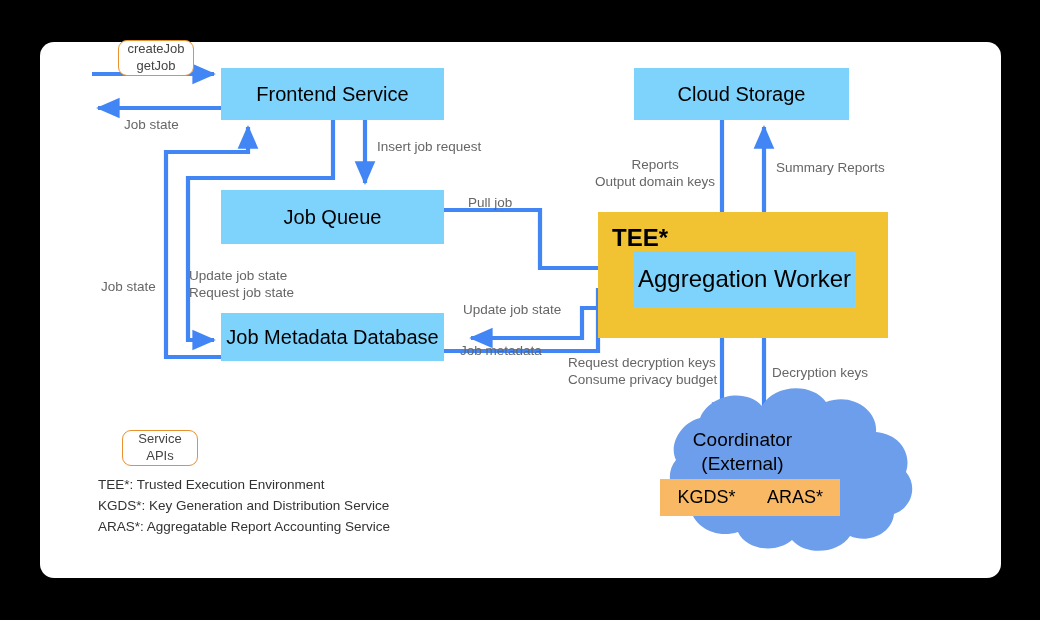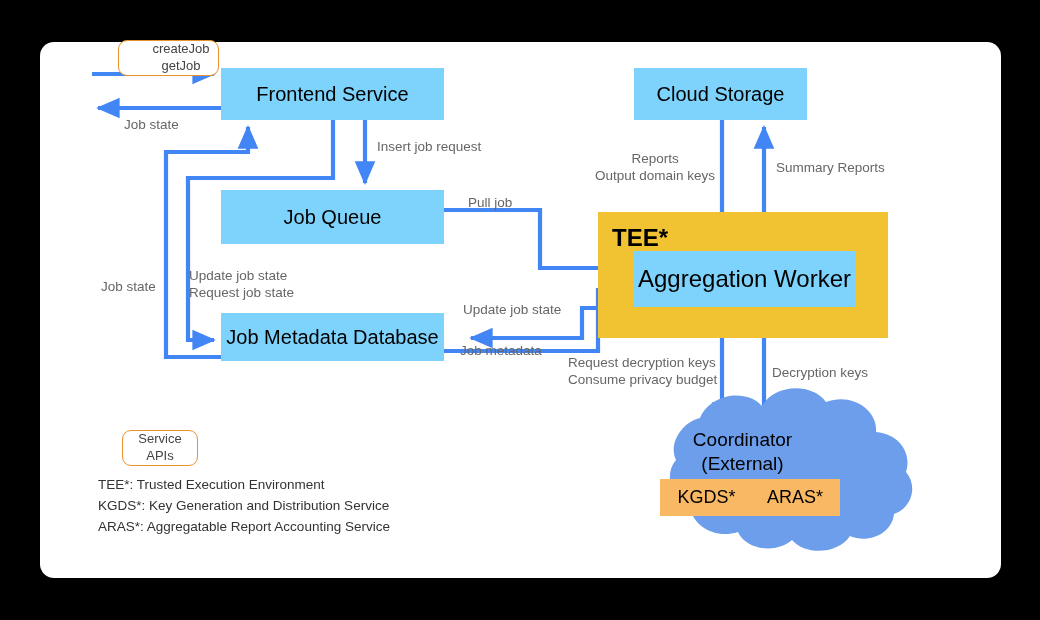--- a/index.html
+++ b/index.html
@@ -10,21 +10,21 @@
   svg#diagram{position:absolute;left:0;top:0;width:1040px;height:620px;}
   .nodebox{position:absolute;display:flex;align-items:center;justify-content:center;
            color:#000;text-align:center;line-height:1.15;}
   .blue{background:#7dd3fc;}
   .orange{background:#f9b864;}
   .tee{background:#f1c232;}
   .t20{font-size:20px;}
   .t19{font-size:24px;}
   .t18{font-size:18px;}
   .lbl{position:absolute;color:#666;font-size:13.5px;line-height:1.25;white-space:pre;}
-  .lbl.c{text-align:center;}
+  .lbl.c{text-align:center;margin-top:6px;}
   .callout{position:absolute;border:1.6px solid #e8912d;border-radius:9px;background:#fff;
            color:#444;font-size:13px;line-height:1.3;text-align:center;
            display:flex;flex-direction:column;align-items:center;justify-content:center;}
   .legendtxt{position:absolute;color:#333;font-size:13.5px;line-height:1.55;white-space:pre;}
   .cloudlabel{position:absolute;text-align:center;color:#000;font-size:19px;line-height:1.25;width:100%;}
 </style>
 </head>
 <body>
 
 <div id="stage">
@@ -78,21 +78,21 @@
   </div>
 
   <div class="nodebox blue t20" style="left:221px;top:190px;width:223px;height:54px;">
     <span>Job Queue</span>
   </div>
 
   <div class="nodebox blue t20" style="left:221px;top:313px;width:223px;height:48px;">
     <span>Job Metadata Database</span>
   </div>
 
-  <div class="nodebox blue t20" style="left:634px;top:68px;width:173px;height:52px;text-align:right;">
+  <div class="nodebox blue t20" style="left:634px;top:68px;width:215px;height:52px;text-align:right;">
     <span>Cloud Storage</span>
   </div>
 
   <div class="nodebox tee" style="left:598px;top:212px;width:290px;height:126px;"></div>
   <div class="t19" style="position:absolute;left:612px;top:224px;font-weight:bold;color:#000;">TEE*</div>
 
   <div class="nodebox blue t19" style="left:634px;top:251px;width:221px;height:56px;">
     <span>Aggregation Worker</span>
   </div>
 
@@ -101,21 +101,21 @@
     <div class="cloudlabel" style="position:static;">(External)</div>
   </div>
 
   <div class="nodebox orange t18" style="left:660px;top:479px;width:93px;height:37px;">
     <span>KGDS*</span>
   </div>
   <div class="nodebox orange t18" style="left:750px;top:479px;width:90px;height:37px;">
     <span>ARAS*</span>
   </div>
 
-  <div class="callout" style="left:118px;top:40px;width:74px;height:34px;padding-left:25px;">
+  <div class="callout" style="left:118px;top:40px;width:74px;height:34px;">
     <span>createJob</span>
     <span>getJob</span>
   </div>
 
   <div class="lbl" style="left:124px;top:117px;">Job state</div>
 
   <div class="lbl" style="left:377px;top:139px;">Insert job request</div>
 
   <div class="lbl" style="left:101px;top:279px;">Job state</div>
 

